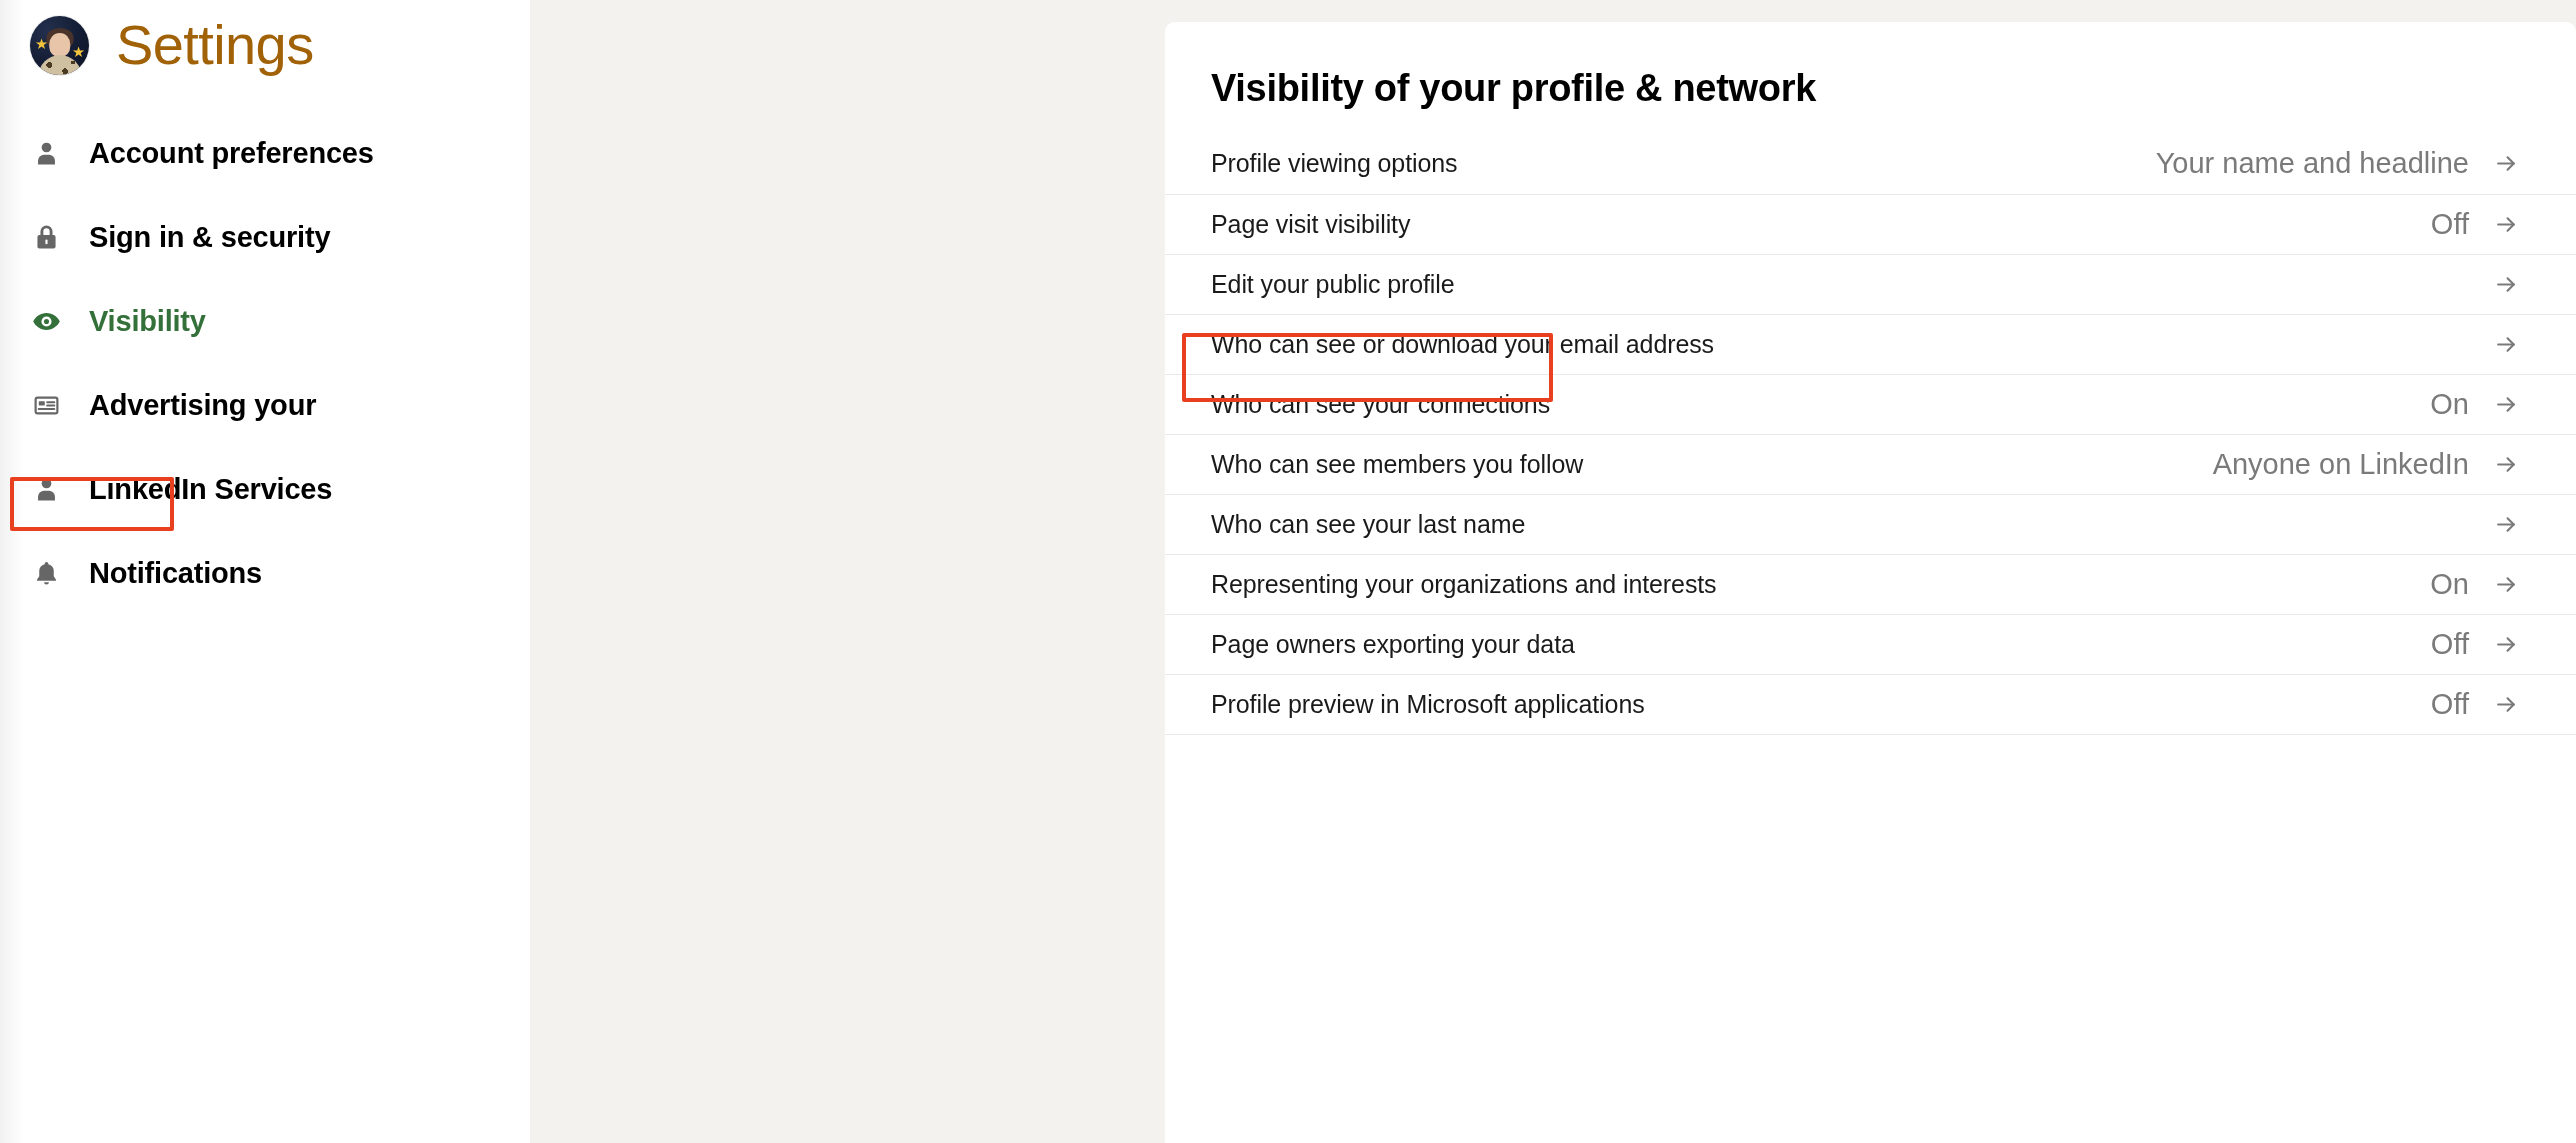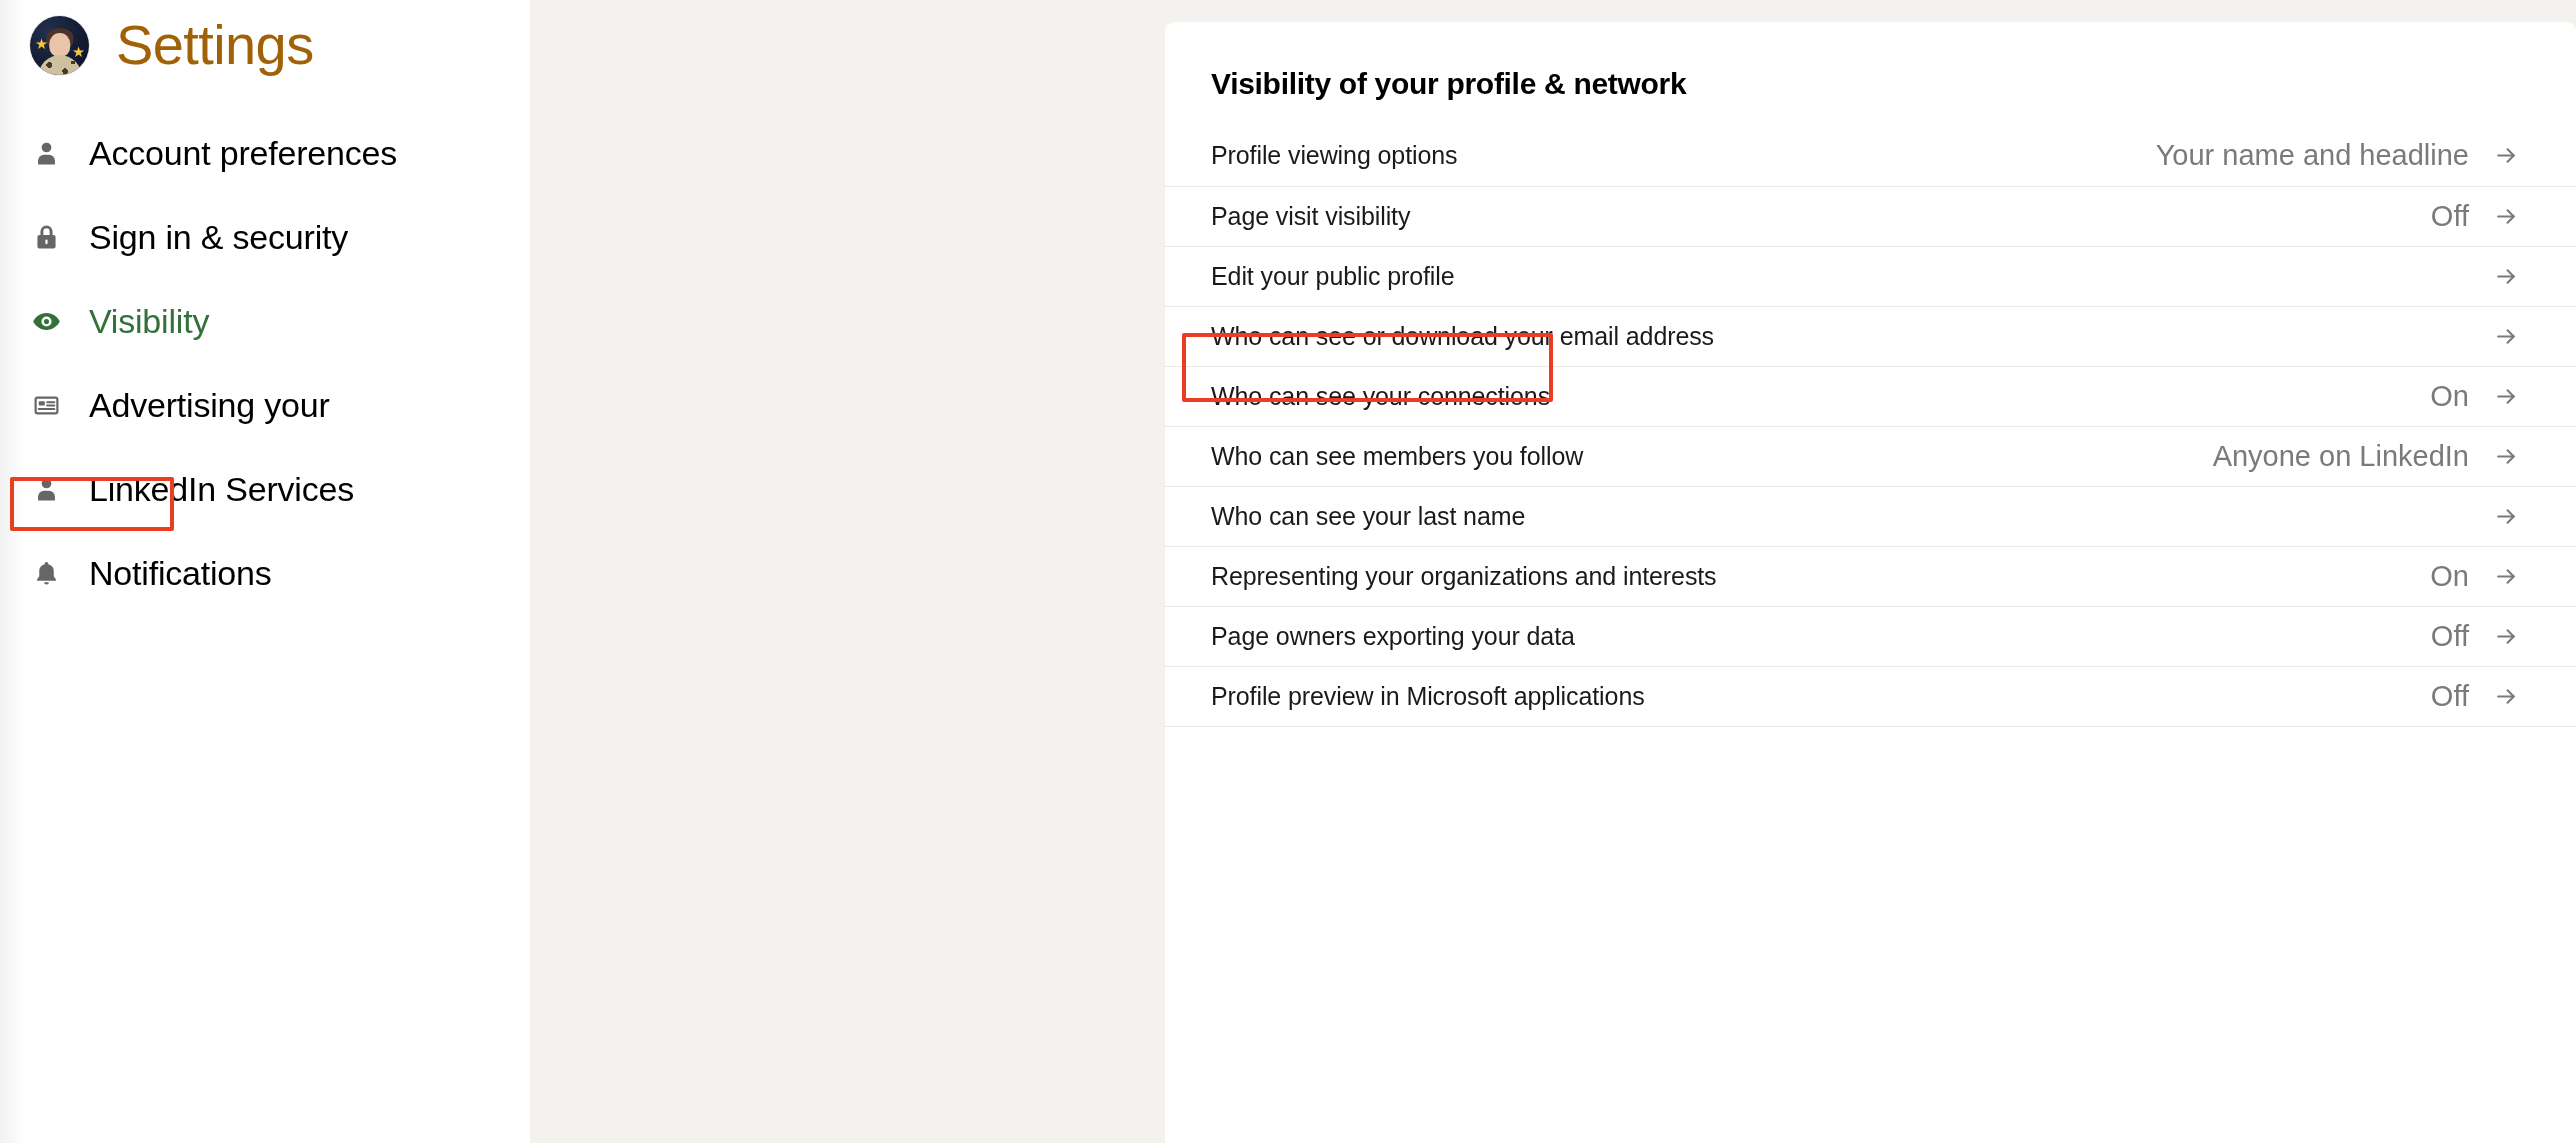--- a/index.html
+++ b/index.html
@@ -115,22 +115,22 @@
   .nav-icon {
     width: 33px; height: 33px;
     flex: none;
     display: flex;
     align-items: center;
     justify-content: center;
     color: #666666;
   }
   .nav-icon svg { width: 29px; height: 29px; display: block; }
   .nav-label {
-    font-size: 34px;
-    font-weight: 400;
+    font-size: 29px;
+    font-weight: 700;
     color: #000000;
     letter-spacing: -0.2px;
     white-space: nowrap;
   }
   .nav-item.active .nav-label { color: #347039; }
   .nav-item.active .nav-icon { color: #347039; }
 
   
   .annot-visibility {
     position: absolute;
@@ -150,21 +150,21 @@
     left: 1165px;
     top: 21.5px;
     width: 1411px;
     height: 1122px;
     background: #FFFFFF;
     border-radius: 9.8px 9.8px 0 0;
     overflow: hidden;
   }
 
   .card-title {
-    font-size: 30px;
+    font-size: 38px;
     font-weight: 700;
     color: #000000;
     letter-spacing: -0.3px;
     padding: 47px 0 0 46px;
     line-height: 1;
   }
 
   .rows { margin-top: 27px; }
 
   .row {

